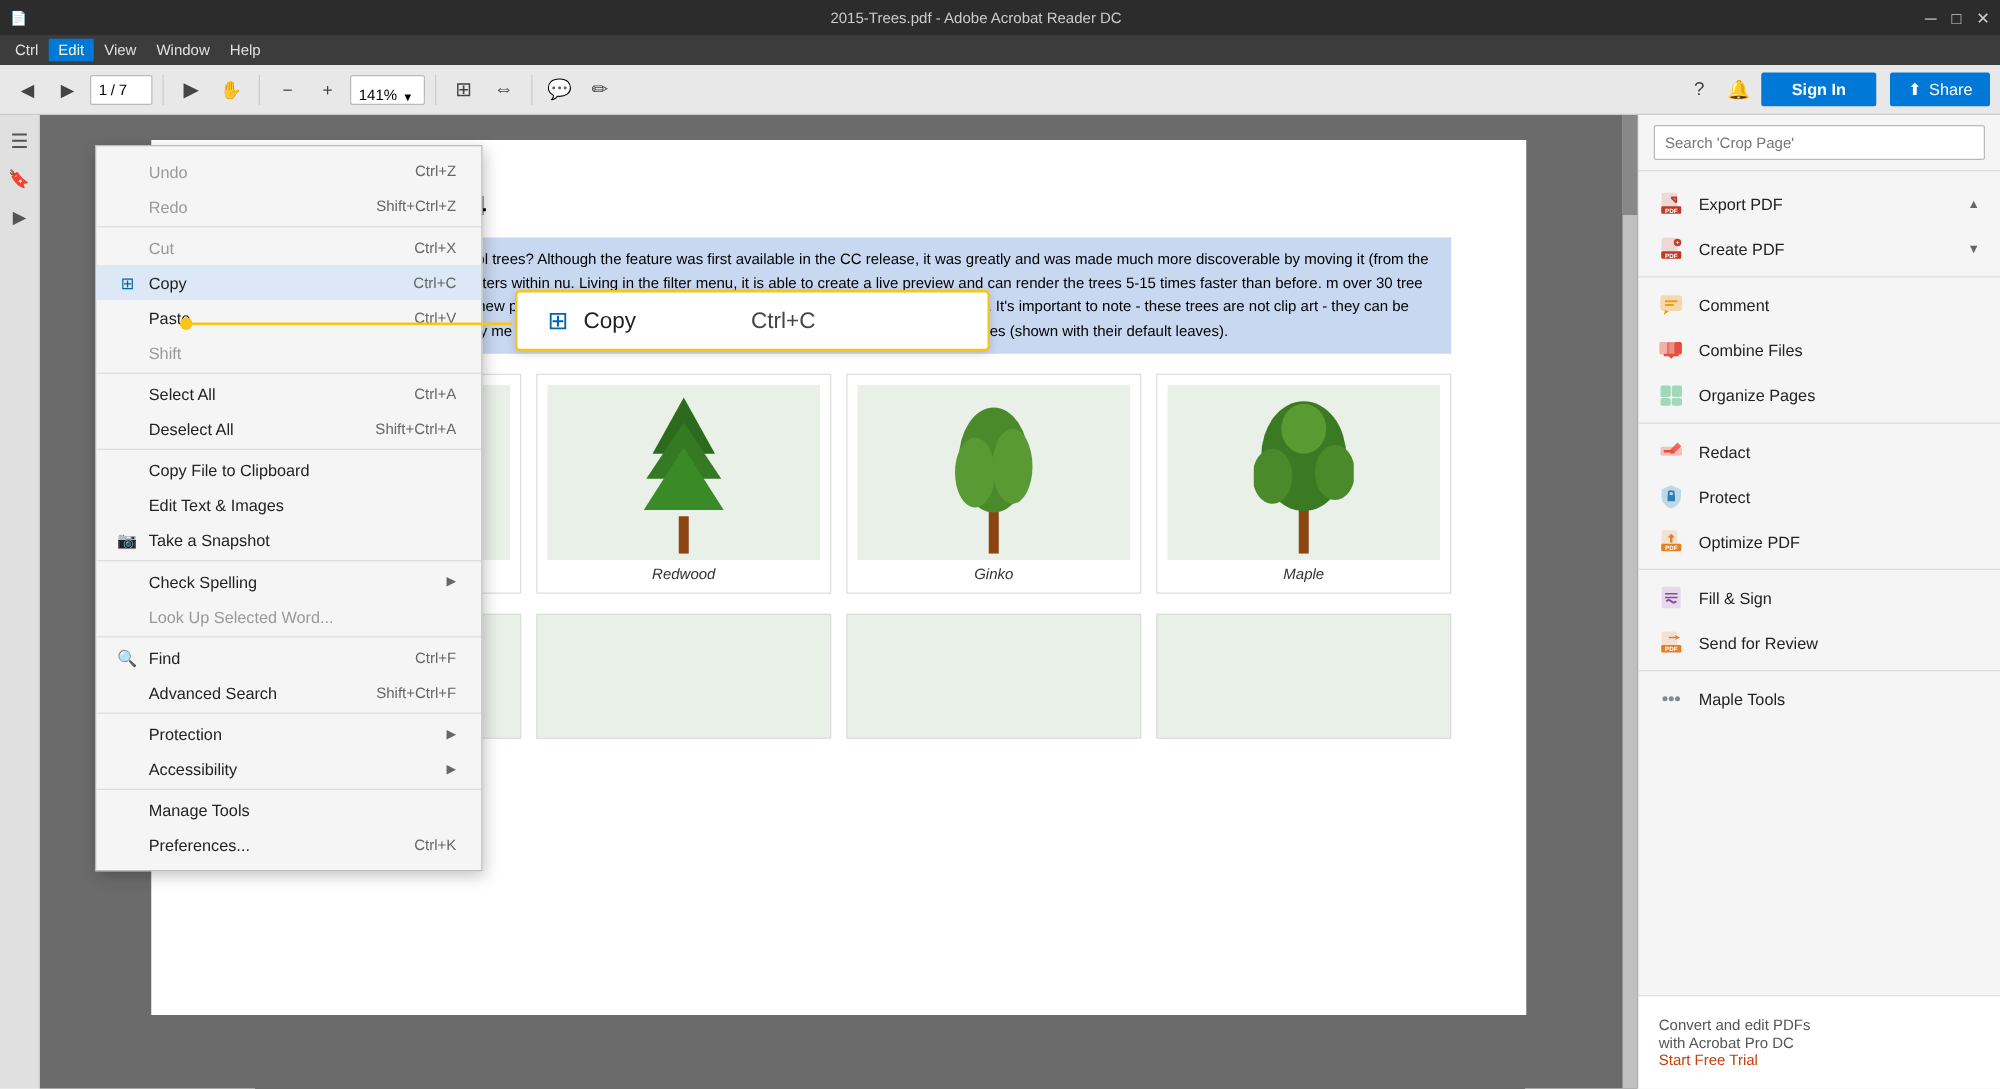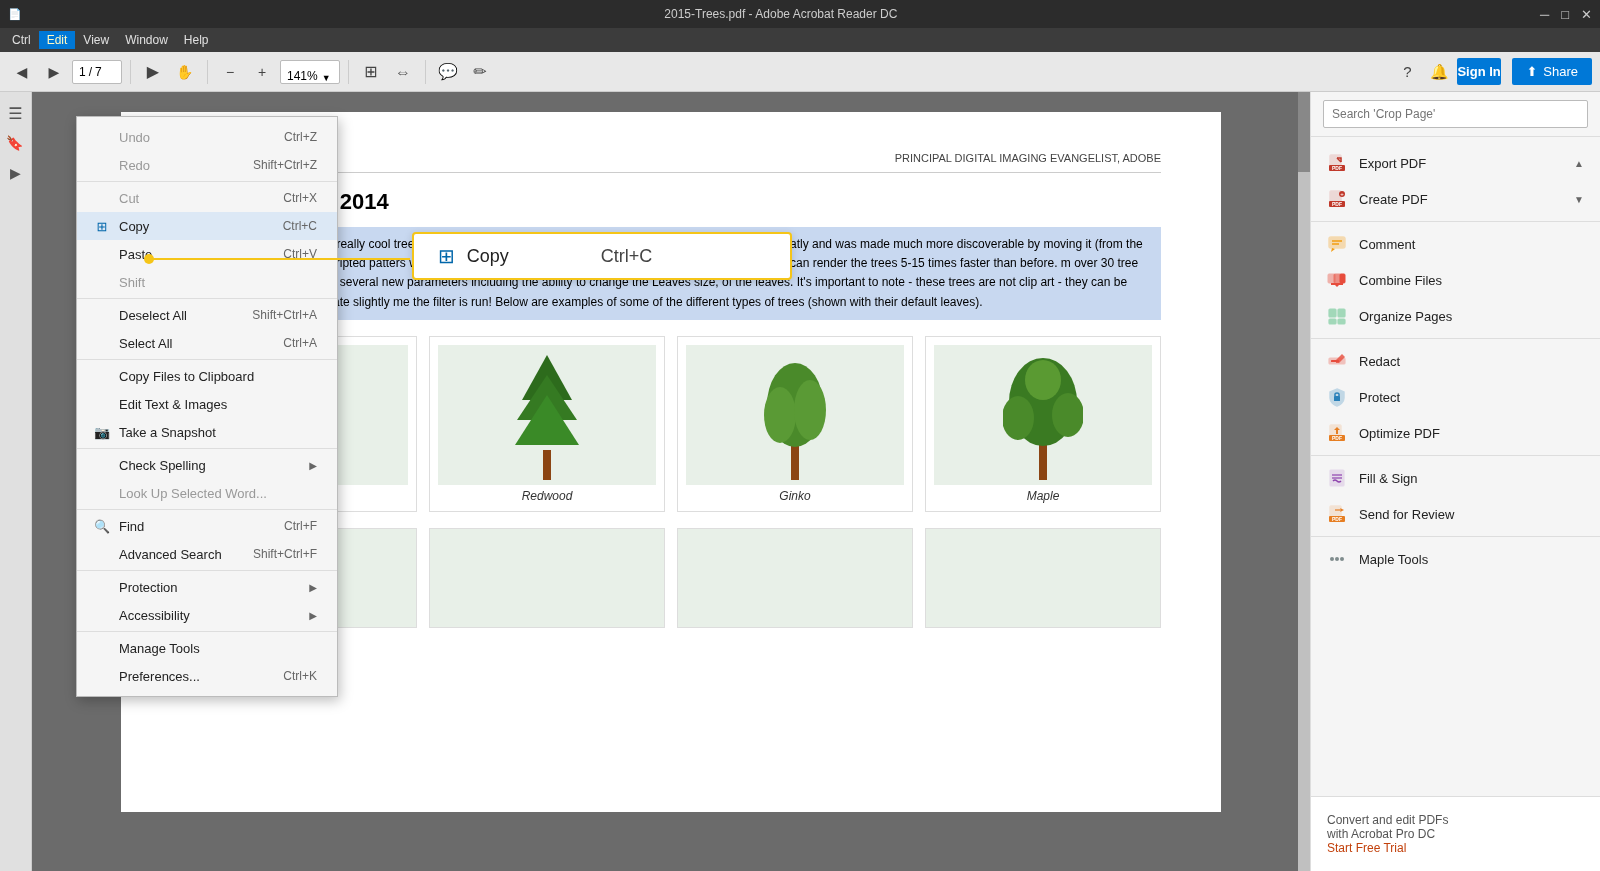--- a/index.html
+++ b/index.html
@@ -103,21 +103,21 @@
     .tree-img { width: 100%; height: 140px; background: #e8f0e8; display: flex; align-items: center; justify-content: center; }
     .tree-label { font-size: 12px; margin-top: 4px; font-style: italic; color: #333; }
     .tree-grid-bottom { display: grid; grid-template-columns: repeat(4, 1fr); gap: 12px; }
     .tree-cell-bottom { border: 1px solid #ddd; height: 100px; background: #e8f0e8; }
 
     
     .pdf-header { text-align: right; font-size: 11px; color: #444; margin-bottom: 16px; border-bottom: 1px solid #ccc; padding-bottom: 8px; }
 
     
     .edit-menu {
-      position: absolute; left: 44px; top: 24px; width: 262px;
+      position: absolute; left: 44px; top: 24px; width: 310px;
       background: #f5f5f5; border: 1px solid #bbb; box-shadow: 2px 4px 12px rgba(0,0,0,0.25);
       z-index: 100; padding: 4px 0;
     }
     .menu-section { border-bottom: 1px solid #ddd; padding: 2px 0; }
     .menu-row {
       display: flex; align-items: center; padding: 5px 20px 5px 16px;
       cursor: pointer; gap: 8px; color: #222; font-size: 13px;
     }
     .menu-row.disabled { color: #999; cursor: default; }
     .menu-row.highlighted { background: #dce8f5; }
@@ -141,21 +141,21 @@
       position: absolute; left: 118px; top: 166px; z-index: 300;
       width: 260px; height: 2px; background: #f5c518;
     }
     .arrow-dot {
       position: absolute; left: 112px; top: 162px; z-index: 300;
       width: 10px; height: 10px; background: #f5c518; border-radius: 50%;
     }
 
     
     .sign-in-btn {
-      background: #0078d7; color: #fff; border: none; padding: 6px 0;
+      background: #0078d7; color: #fff; border: none; padding: 6px 24px;
       border-radius: 2px; cursor: pointer; font-size: 13px; font-weight: 600;
     }
 
     
     .share-btn {
       background: #0078d7; color: #fff; border: none; padding: 6px 14px;
       border-radius: 2px; cursor: pointer; font-size: 13px; display: flex; align-items: center; gap: 6px;
     }
 
     
@@ -233,21 +233,20 @@
 <div class="main-layout">
 
   <div class="left-panel">
     <button class="left-panel-btn" style="font-size:16px;">☰</button>
     <button class="left-panel-btn" style="font-size:14px;">🔖</button>
     <button class="left-panel-btn" style="font-size:14px;">▶</button>
   </div>
 
   <div class="pdf-area" style="position:relative;">
     <div class="pdf-page">
-      <div class="pdf-header">PRINCIPAL DIGITAL IMAGING EVANGELIST, ADOBE</div>
       <div class="pdf-title">Photoshop CC 2014</div>
       <div class="pdf-text">CC has the ability to create really cool trees? Although the feature was first available in the CC release, it was greatly and was made much more discoverable by moving it  (from the hard-to-find option under scripted patters within nu. Living in the filter menu, it  is able to create a live preview and can render the trees 5-15 times faster than before. m over 30 tree types and refine them using several new parameters including the ability to change the Leaves size, of the leaves. It's important to note - these trees are not clip art - they can be altered (randomized) to create slightly me the filter is run! Below are examples of  some of the different types of trees (shown with their default leaves).</div>
       <div class="tree-grid">
         <div class="tree-cell">
           <div class="tree-img">
             <svg width="80" height="130" viewBox="0 0 80 130">
               <rect x="35" y="90" width="10" height="40" fill="#8B4513"></rect>
               <ellipse cx="40" cy="60" rx="32" ry="45" fill="#2d5a1b"></ellipse>
               <ellipse cx="20" cy="75" rx="18" ry="25" fill="#3a7a25"></ellipse>
               <ellipse cx="60" cy="70" rx="18" ry="25" fill="#3a7a25"></ellipse>
@@ -335,34 +334,34 @@
         </div>
         <div class="menu-row disabled">
           <span class="menu-icon"></span>
           <span>Shift</span>
         </div>
       </div>
 
       <div class="menu-section">
         <div class="menu-row">
           <span class="menu-icon"></span>
+          <span>Select All</span>
+          <span class="menu-shortcut">Ctrl+A</span>
+        </div>
+        <div class="menu-row">
+          <span class="menu-icon"></span>
           <span>Deselect All</span>
           <span class="menu-shortcut">Shift+Ctrl+A</span>
         </div>
-        <div class="menu-row">
-          <span class="menu-icon"></span>
-          <span>Select All</span>
-          <span class="menu-shortcut">Ctrl+A</span>
-        </div>
-      </div>
-
-      <div class="menu-section">
-        <div class="menu-row">
-          <span class="menu-icon"></span>
-          <span>Copy Files to Clipboard</span>
+      </div>
+
+      <div class="menu-section">
+        <div class="menu-row">
+          <span class="menu-icon"></span>
+          <span>Copy File to Clipboard</span>
         </div>
         <div class="menu-row">
           <span class="menu-icon"></span>
           <span>Edit Text &amp; Images</span>
         </div>
         <div class="menu-row">
           <span class="menu-icon" style="color:#555;">📷</span>
           <span>Take a Snapshot</span>
         </div>
       </div>

